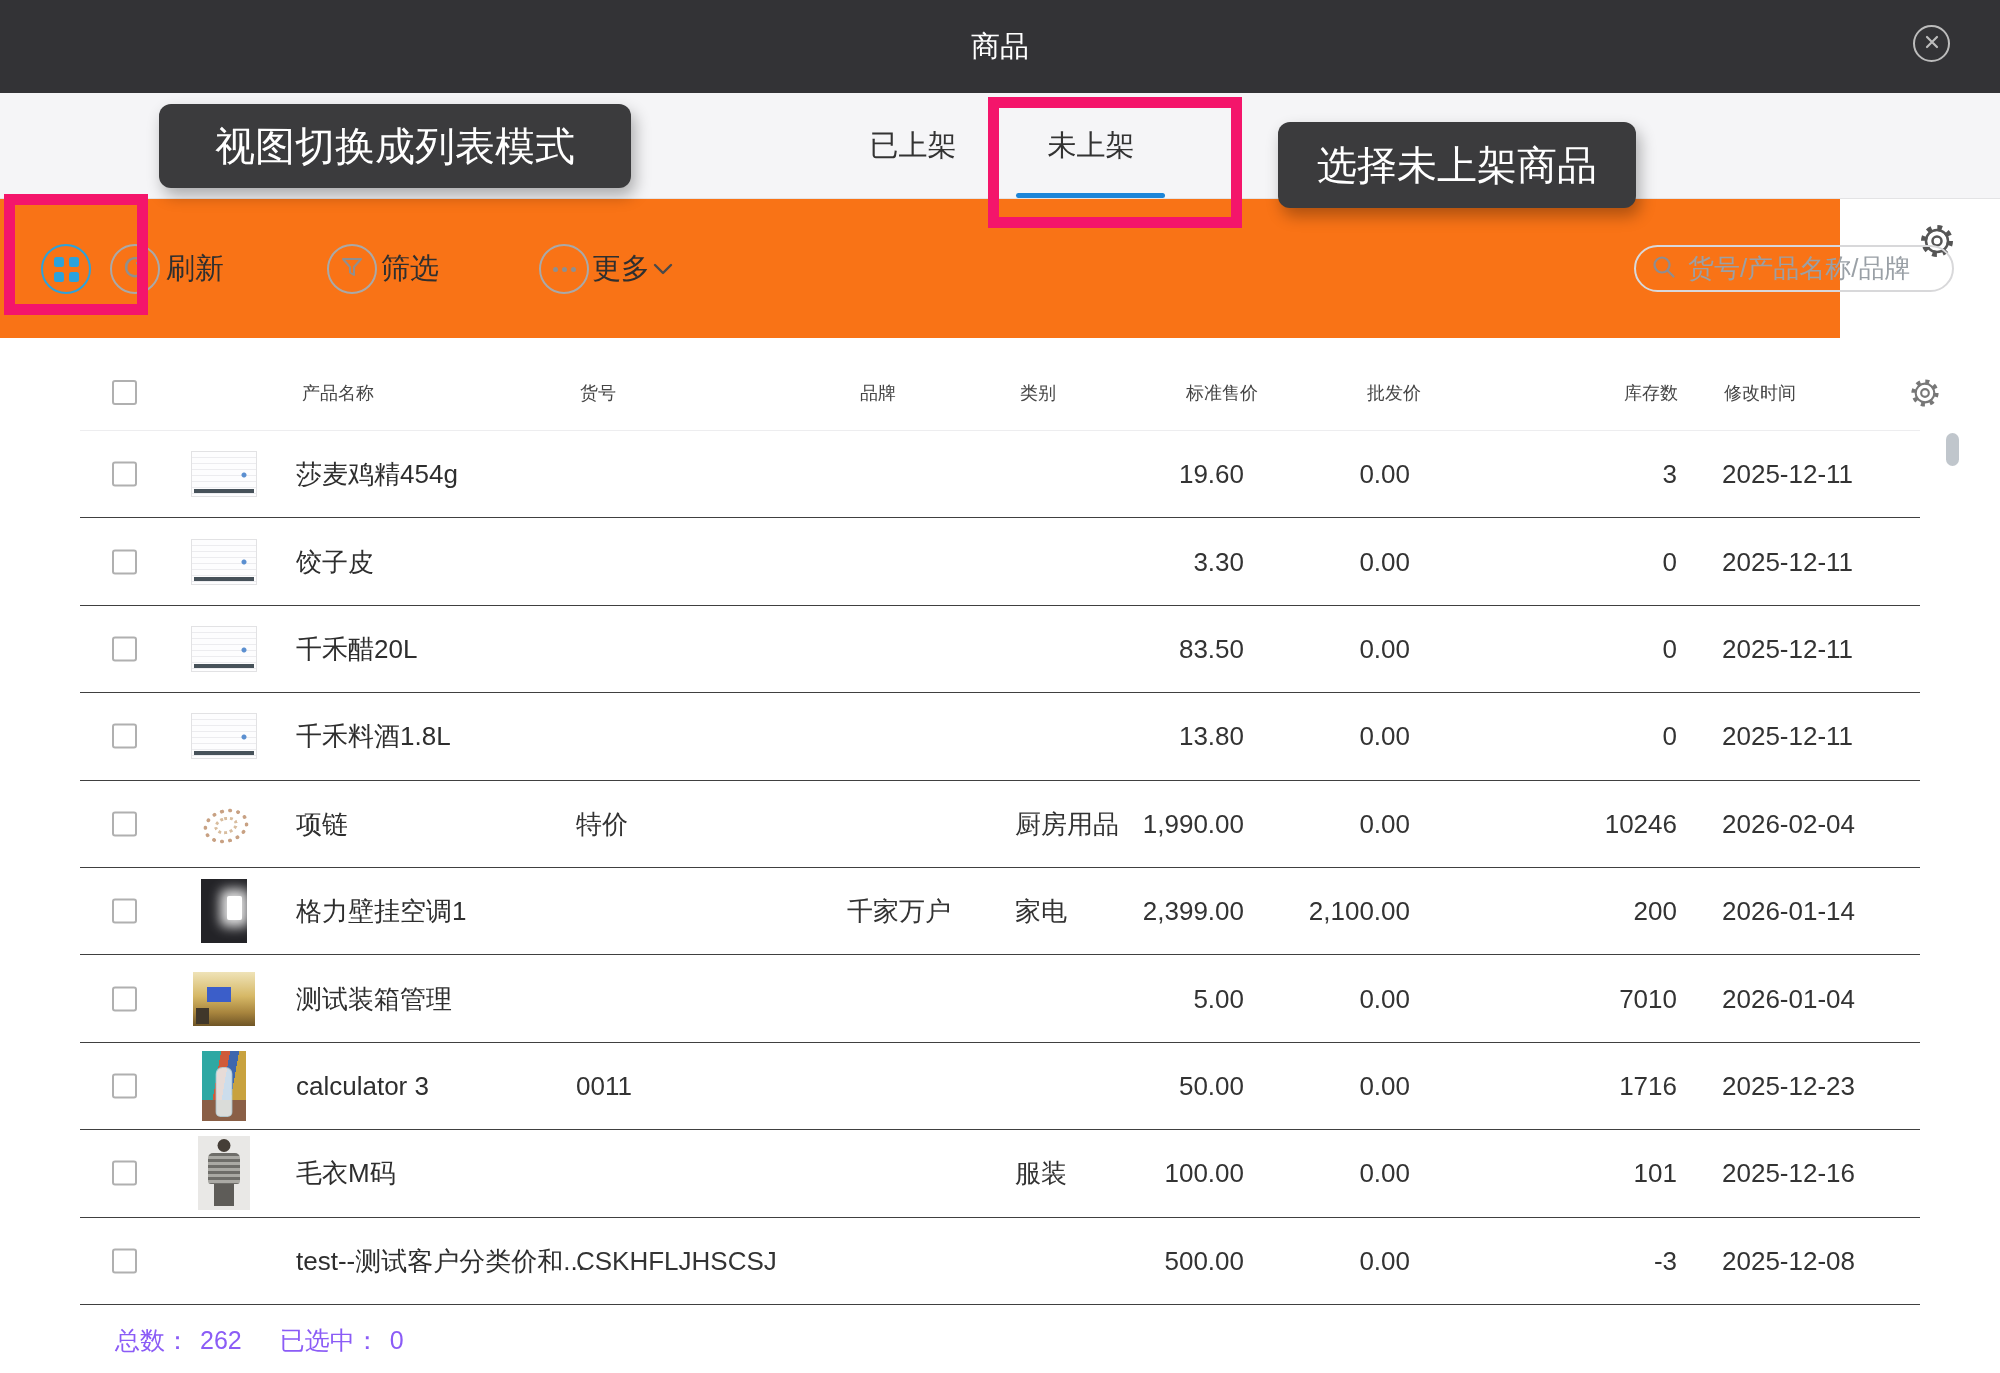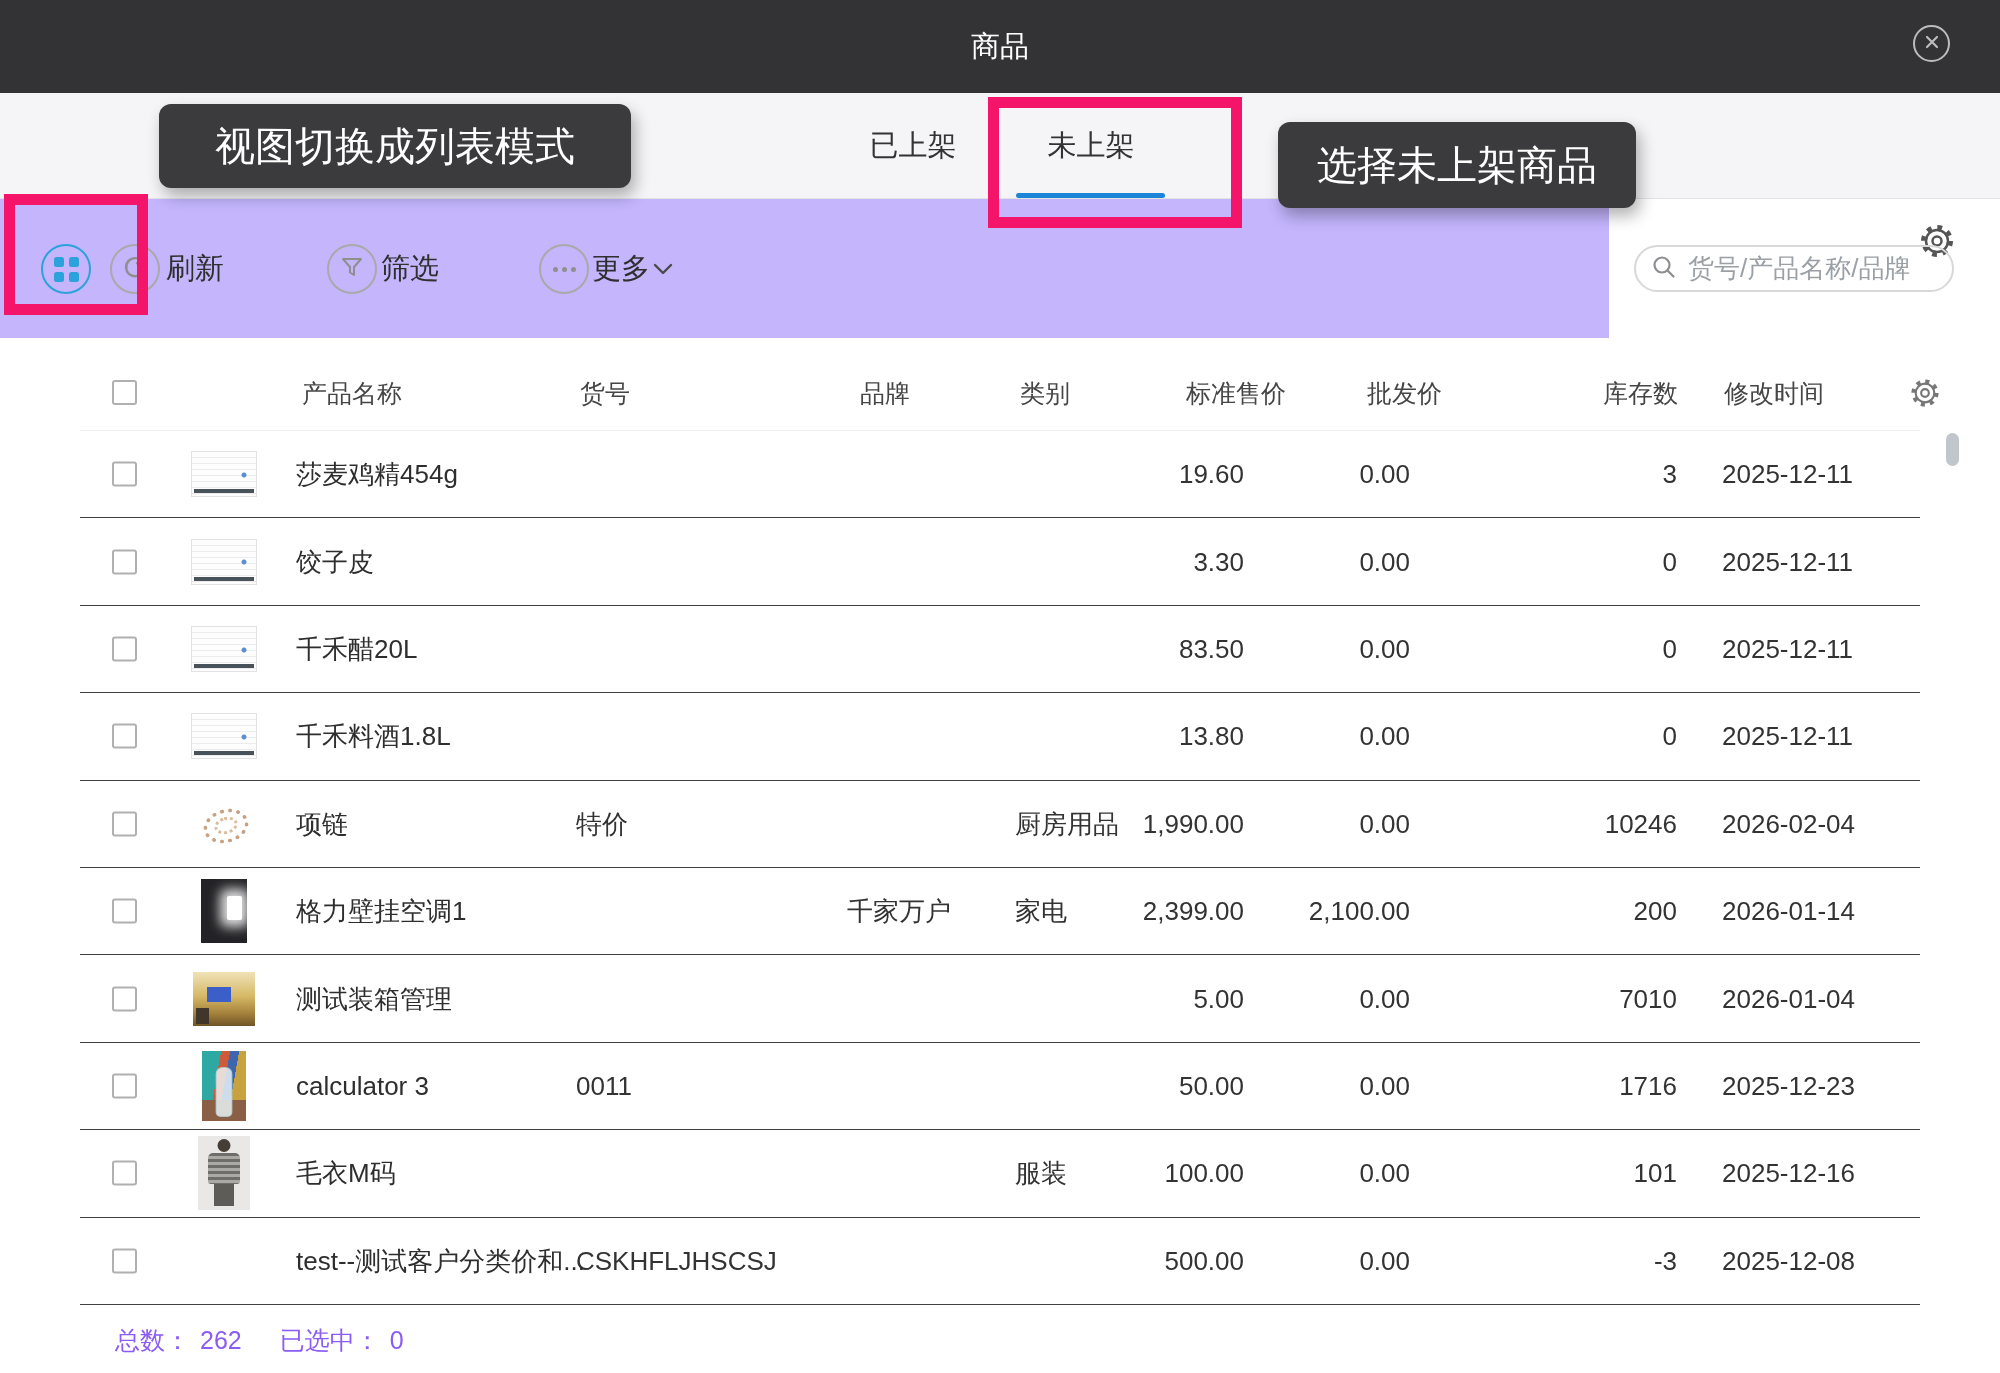--- a/index.html
+++ b/index.html
@@ -21,21 +21,21 @@
   .close-btn{position:absolute;left:1913px;top:25px;width:37px;height:37px;border:2px solid #bcbcbc;border-radius:50%;
     display:flex;align-items:center;justify-content:center;cursor:pointer;}
   
   .tabbar{position:absolute;left:0;top:93px;width:2000px;height:106px;background:#f5f5f7;border-bottom:1px solid #e3e3e5;z-index:4;}
   .tab{position:absolute;top:0;width:200px;height:105px;line-height:105px;text-align:center;font-size:29px;color:#333;cursor:pointer;}
   .tab-listed{left:813px;}
   .tab-unlisted{left:991px;}
   .tab-underline{position:absolute;left:1016px;bottom:0;width:149px;height:5px;border-radius:3px;background:var(--accent_blue);}
   .tabbar-gear{position:absolute;left:1917px;top:128px;width:40px;height:40px;cursor:pointer;}
   
-  .toolbar{position:absolute;left:0;top:199px;width:1609px;height:139px;background:#c4b5fd;z-index:4;padding-left:46px;}
+  .toolbar{position:absolute;left:0;top:199px;width:1840px;height:139px;background:#f97316;z-index:4;padding-left:46px;}
   .icon-circle{position:absolute;width:50px;height:50px;border:2px solid #a9a9a9;border-radius:50%;
     display:flex;align-items:center;justify-content:center;cursor:pointer;background:transparent;}
   .grid-btn{left:41px;top:45px;border-color:var(--icon_blue);}
   .grid-glyph{display:grid;grid-template-columns:10px 10px;grid-template-rows:10px 10px;gap:5px;}
   .grid-glyph i{display:block;background:var(--icon_blue);border-radius:2.5px;}
   .refresh-btn{left:110px;top:45px;}
   .filter-btn{left:327px;top:45px;}
   .more-btn{left:539px;top:45px;}
   .toolbar-label{position:absolute;top:0;height:139px;line-height:139px;font-size:29px;color:#2f2f2f;cursor:pointer;}
   .lbl-refresh{left:166px;}
@@ -44,21 +44,21 @@
   .chevron-down{position:absolute;left:652px;top:62px;}
   .dots{display:flex;gap:4px;}
   .dots i{width:5px;height:5px;border-radius:50%;background:#8f8f8f;}
   .searchbox{position:absolute;left:1634px;top:46px;width:320px;height:47px;border:2px solid #d8d8da;border-radius:24px;
     display:flex;align-items:center;padding-left:14px;gap:8px;background:transparent;}
   .searchbox input{border:none;outline:none;background:transparent;font-size:26px;width:250px;color:#333;
     font-family:"Liberation Sans","DejaVu Sans",sans-serif;}
   .searchbox input::placeholder{color:#9aa0a6;}
   
   .thead{position:absolute;left:0;top:358px;width:2000px;height:70px;background:#fff;}
-  .th{position:absolute;top:50%;transform:translateY(-50%);font-size:25px;color:#454545;white-space:nowrap;}
+  .th{position:absolute;top:50%;transform:translateY(-50%);font-size:18px;color:#454545;white-space:nowrap;}
   .th-name{left:302px;}.th-code{left:580px;}.th-brand{left:860px;}.th-cat{left:1020px;}
   .th-price{left:1186px;}.th-ws{left:1367px;}
   .th-stock{left:1590px;width:88px;text-align:right;}
   .th-date{left:1724px;}
   .checkbox{display:inline-block;width:25px;height:25px;border:2px solid #b0b0b0;border-radius:3px;background:#fff;cursor:pointer;}
   .th-check{position:absolute;left:112px;top:22px;}
   .table-gear{position:absolute;left:1908px;top:18px;width:34px;height:34px;cursor:pointer;}
   .rows{position:absolute;left:80px;top:430px;width:1840px;border-top:1px solid #ededef;background:#fff;}
   .row{position:relative;height:87.4px;border-bottom:1px solid #404040;}
   .cell{position:absolute;top:50%;transform:translateY(-50%);font-size:26px;color:#333;white-space:nowrap;}

